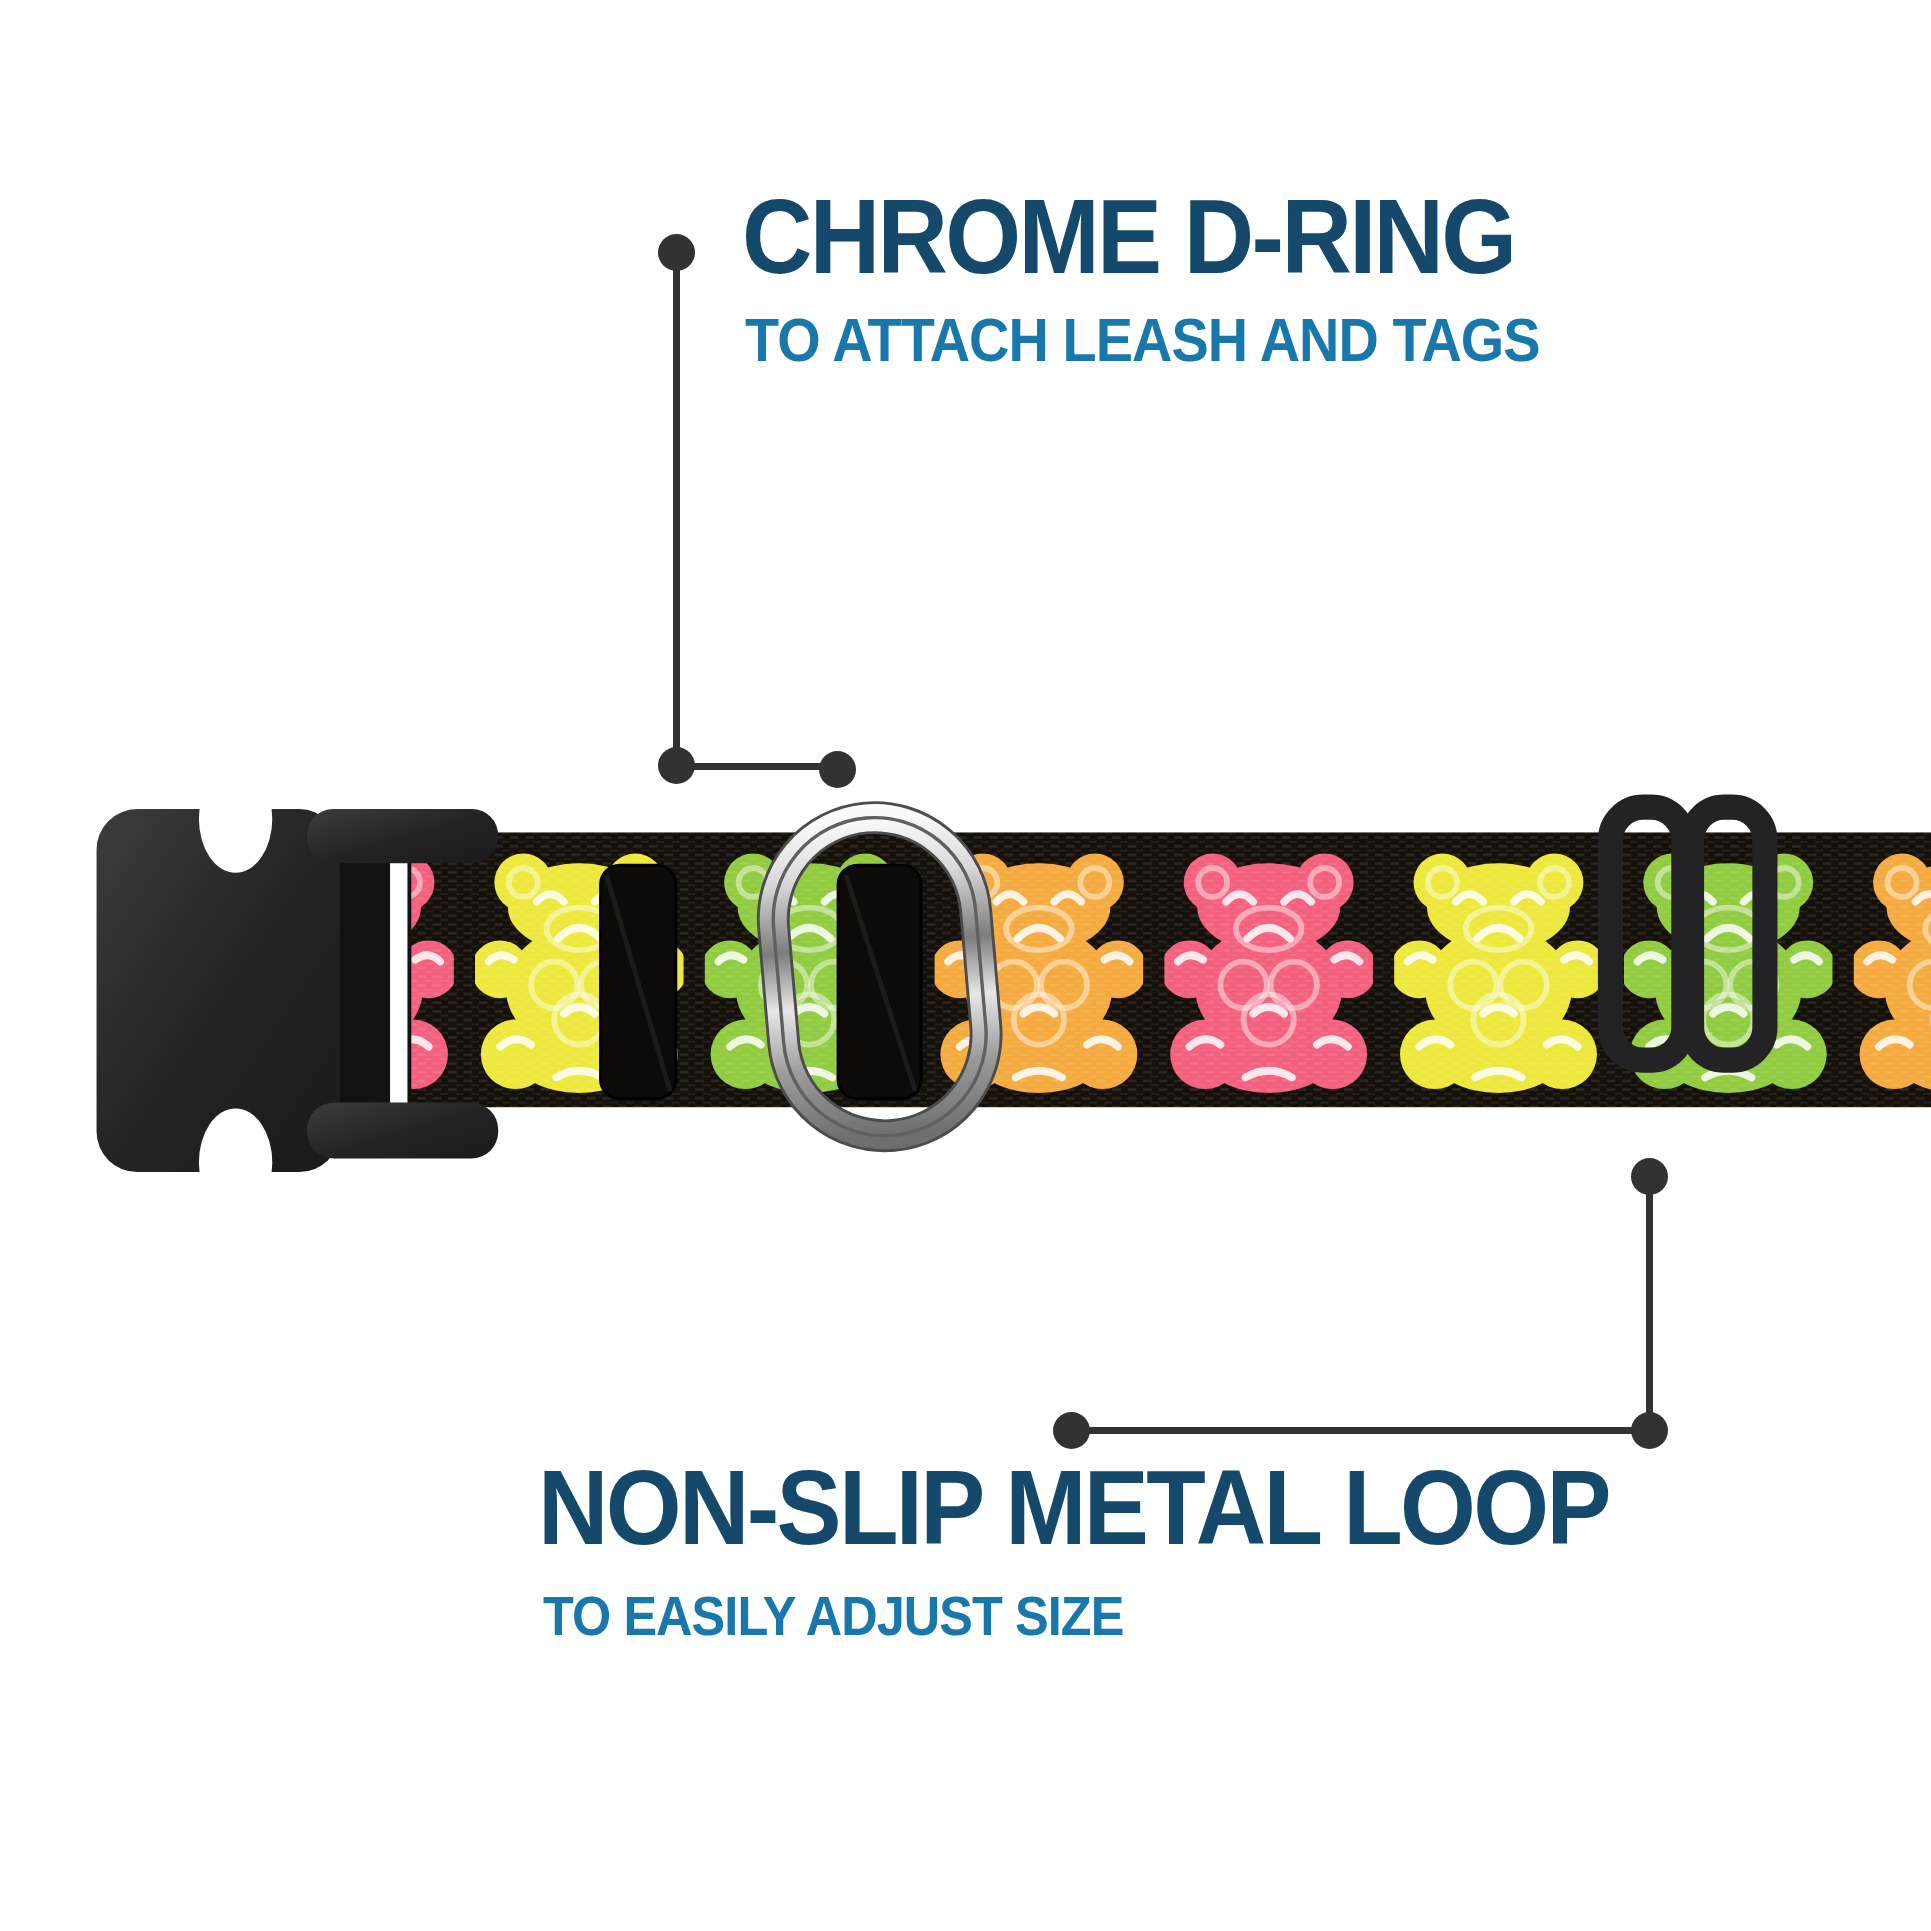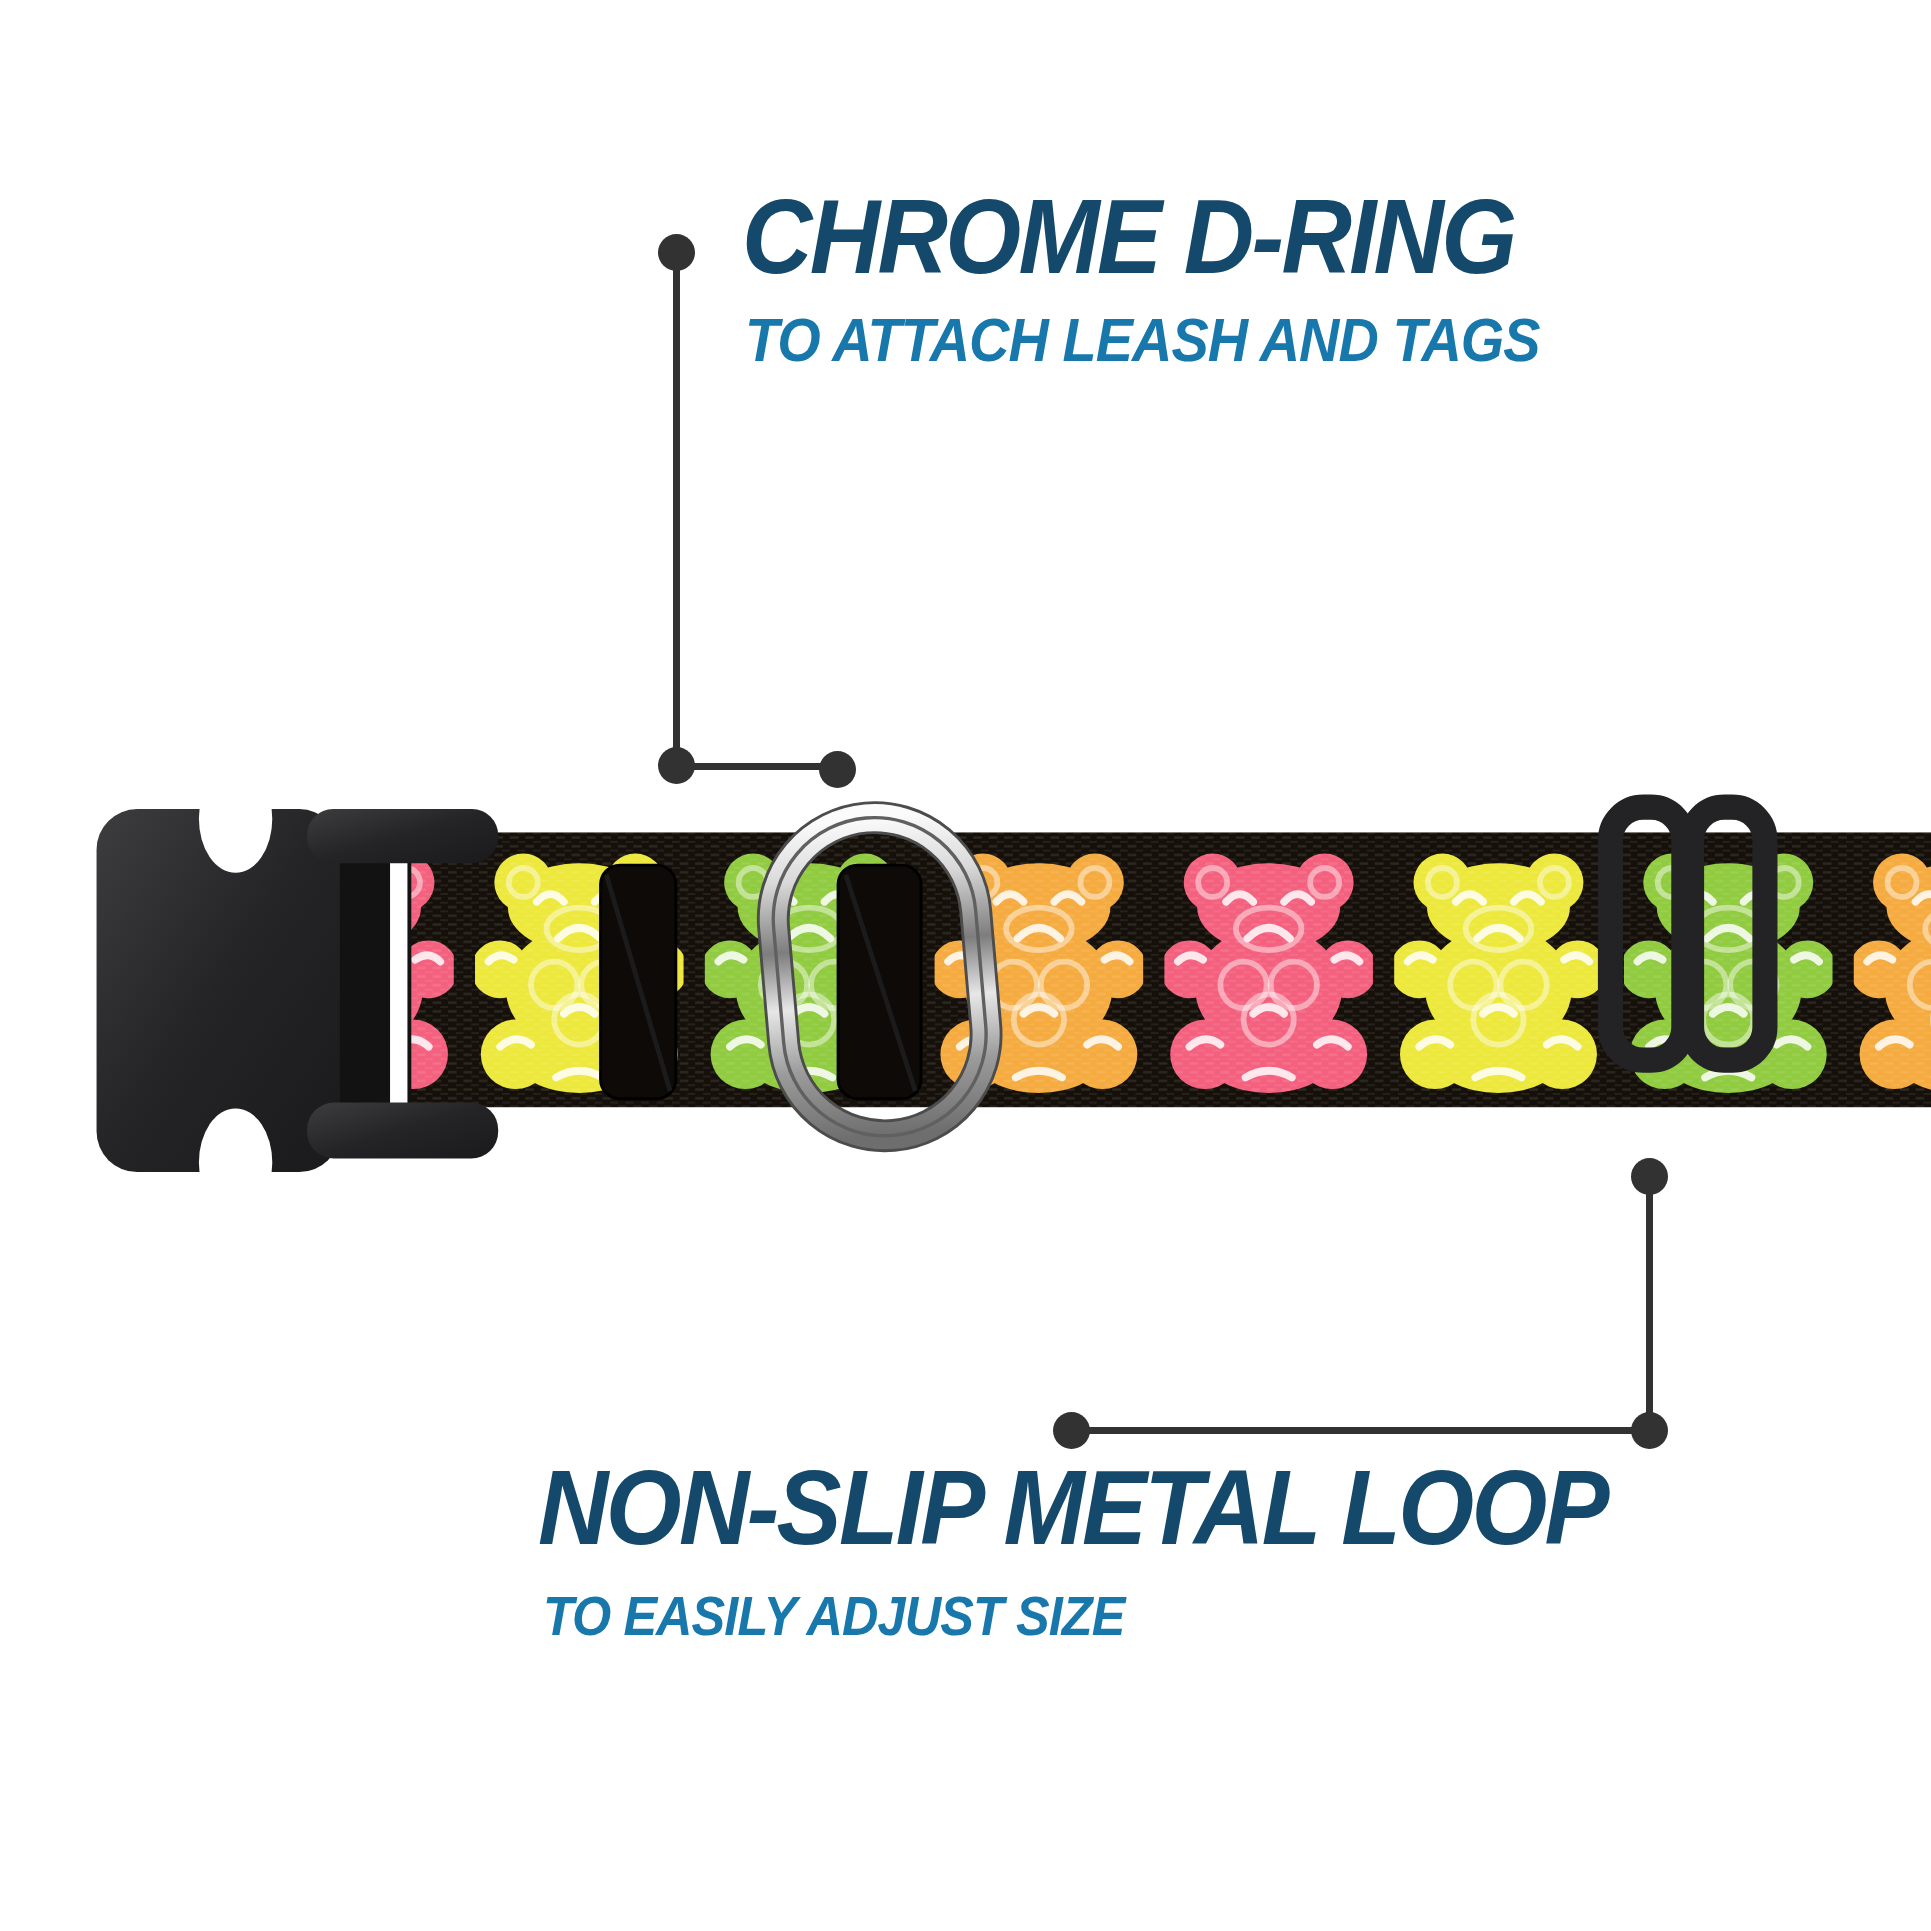--- a/index.html
+++ b/index.html
@@ -1,20 +1,19 @@
 <!DOCTYPE html>
 <html style="--background: #FFFFFF; --title-navy: #15496B; --subtitle-blue: #1878AB; --callout-gray: #323232; --strap-black: #16100B; --plastic-black: #232325; --chrome-silver: #C9C9C9;"><head>
 <meta charset="utf-8">
 <style>
   html,body{margin:0;padding:0;background:#fff;}
   .stage{
     position:relative;width:1931px;height:1931px;overflow:hidden;
     background:var(--background,#fff);
     font-family:"Liberation Sans","DejaVu Sans",sans-serif;
-    font-style:italic;
   }
   .headline{
     position:absolute;white-space:nowrap;font-weight:bold;
     color:var(--title-navy,#15496B);font-size:106px;line-height:1;
     letter-spacing:-2.9px;transform:scaleX(.92);transform-origin:left top;
   }
   .subline{
     position:absolute;white-space:nowrap;font-weight:bold;
     color:var(--subtitle-blue,#1878AB);line-height:1;
     letter-spacing:-1px;transform:scaleX(.9);transform-origin:left top;

